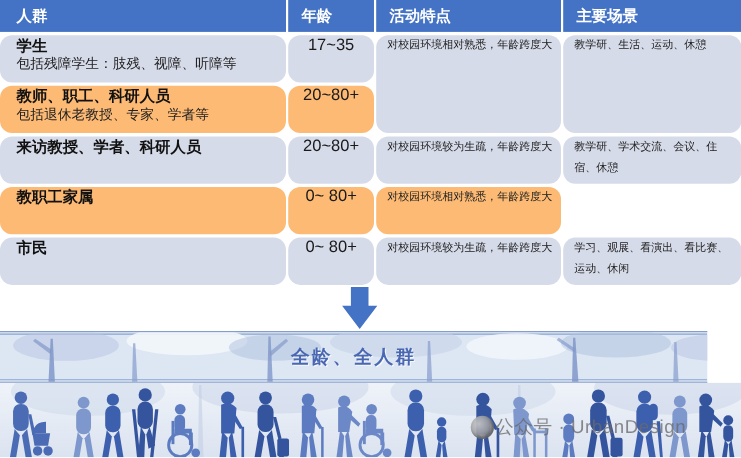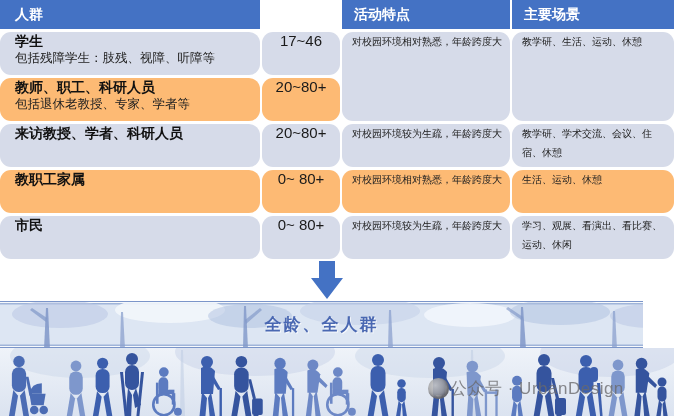--- a/index.html
+++ b/index.html
@@ -64,28 +64,29 @@
     box-shadow:inset -2px -2px 3px rgba(70,70,75,.6);
   }
 </style>
 </head>
 <body>
 
 <div class="stage">
 
   <div class="tbl">
     <div class="th gc1 gr1">人群</div>
+    <div class="th gc2 gr1">年龄</div>
     <div class="th gc3 gr1">活动特点</div>
     <div class="th gc4 gr1">主要场景</div>
 
     <div class="cell odd c-group gc1 gr2">
       <div class="g-title">学生</div>
       <div class="g-sub">包括残障学生：肢残、视障、听障等</div>
     </div>
-    <div class="cell odd c-age gc2 gr2">17~46</div>
+    <div class="cell odd c-age gc2 gr2">17~35</div>
     <div class="cell odd c-txt gc3 span2">对校园环境相对熟悉，年龄跨度大</div>
     <div class="cell odd c-txt gc4 span2">教学研、生活、运动、休憩</div>
 
     <div class="cell even c-group gc1 gr3">
       <div class="g-title">教师、职工、科研人员</div>
       <div class="g-sub">包括退休老教授、专家、学者等</div>
     </div>
     <div class="cell even c-age gc2 gr3">20~80+</div>
 
     <div class="cell odd c-group gc1 gr4">
@@ -93,21 +94,20 @@
     </div>
     <div class="cell odd c-age gc2 gr4">20~80+</div>
     <div class="cell odd c-txt gc3 gr4">对校园环境较为生疏，年龄跨度大</div>
     <div class="cell odd c-txt gc4 gr4">教学研、学术交流、会议、住宿、休憩</div>
 
     <div class="cell even c-group gc1 gr5">
       <div class="g-title">教职工家属</div>
     </div>
     <div class="cell even c-age gc2 gr5">0~ 80+</div>
     <div class="cell even c-txt gc3 gr5">对校园环境相对熟悉，年龄跨度大</div>
-    <div class="cell even c-txt gc4 gr5">生活、运动、休憩</div>
 
     <div class="cell odd c-group gc1 gr6">
       <div class="g-title">市民</div>
     </div>
     <div class="cell odd c-age gc2 gr6">0~ 80+</div>
     <div class="cell odd c-txt gc3 gr6">对校园环境较为生疏，年龄跨度大</div>
     <div class="cell odd c-txt gc4 gr6">学习、观展、看演出、看比赛、运动、休闲</div>
   </div>
 
   <svg class="arrow" width="44" height="40" viewBox="0 0 44 40">

